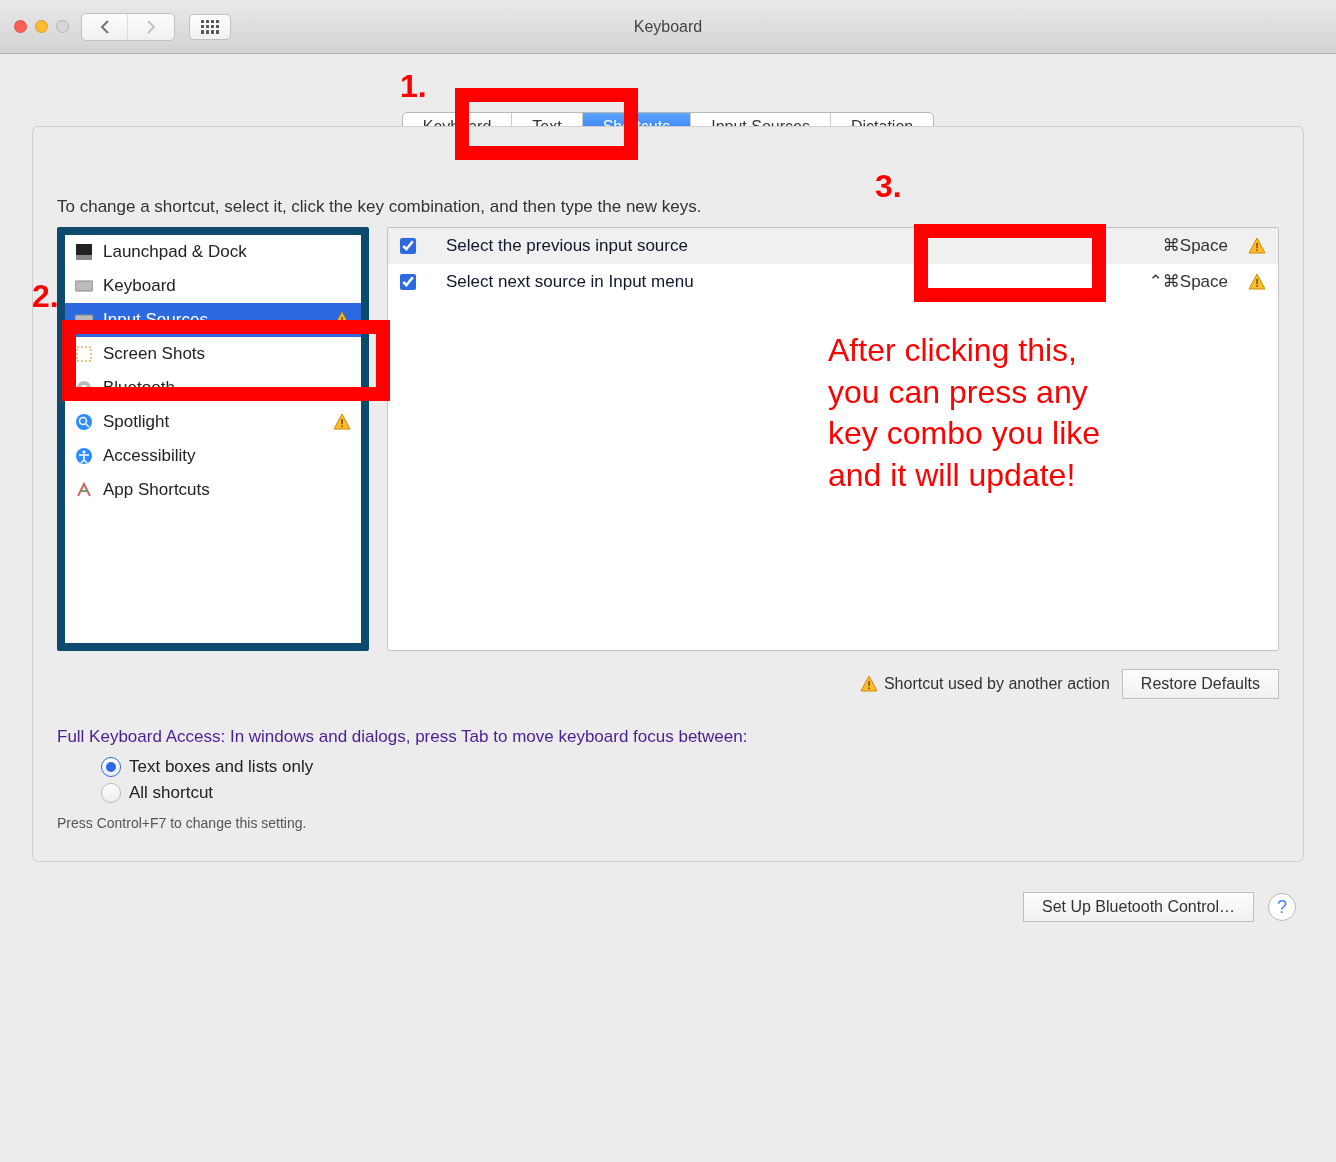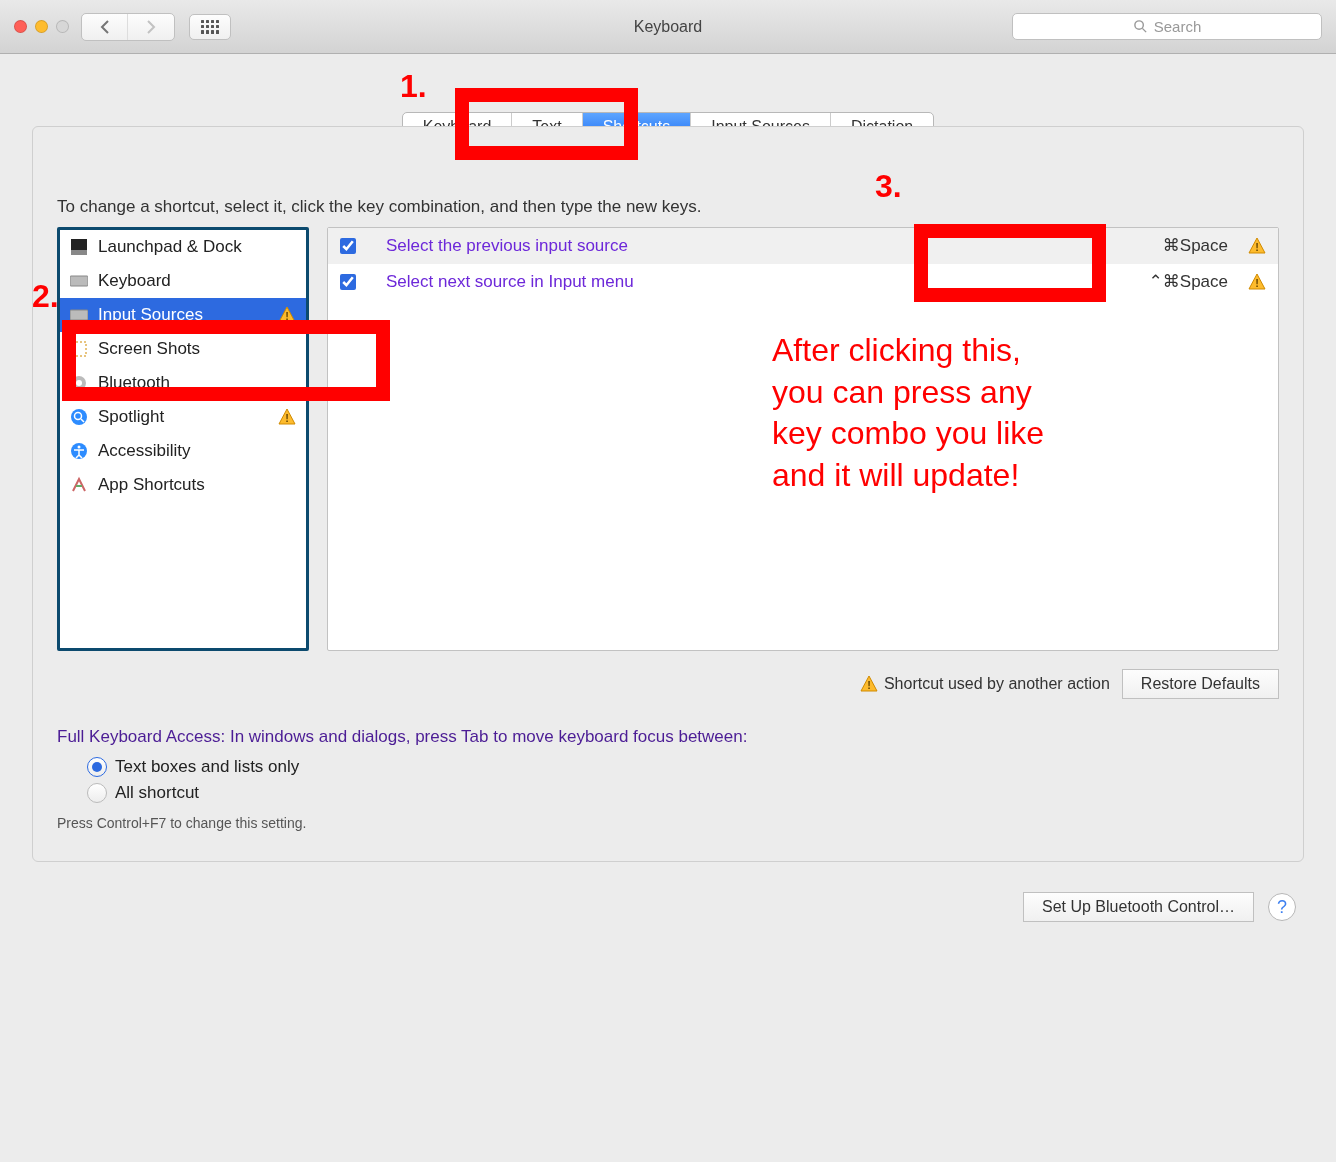--- a/index.html
+++ b/index.html
@@ -49,42 +49,42 @@
     .tab:last-child { border-right: none; }
     .tab.selected { background: linear-gradient(#5ea5ff,#1c6ef3); color: #fff; }
 
     
     .panel { border: 1px solid #cfcfcf; border-radius: 6px; margin-top: 0; padding: 22px 24px 30px 24px; background: #ececec; position: relative; }
     .panel-hint { font-size: 17px; color: #333; margin-bottom: 10px; margin-top: 48px; }
 
     .lists { display: flex; gap: 18px; }
 
     
-    .cat-list { width: 252px; height: 424px; border: 3px solid #0c4a6e; border-radius: 2px; background: #fff; overflow: hidden; }
+    .cat-list { width: 312px; height: 424px; border: 8px solid #0c4a6e; border-radius: 2px; background: #fff; overflow: hidden; }
     .cat-item { display: flex; align-items: center; gap: 10px; padding: 4px 10px; font-size: 17px; color: #222; height: 34px; position: relative; }
     .cat-item.selected { background: #2d6ae0; color: #fff; }
     .cat-icon { width: 18px; height: 18px; display: inline-flex; align-items: center; justify-content: center; flex-shrink: 0; }
     .warn-tri { width: 18px; height: 18px; }
     .warn-right { margin-left: auto; }
 
     
     .shortcut-list { flex: 1; border: 1px solid #c2c2c2; border-radius: 2px; background: #fff; height: 424px; }
     .shortcut-row { display: flex; align-items: center; height: 36px; padding: 0 12px; font-size: 17px; border-bottom: 1px solid transparent; }
     .shortcut-row.alt { background: #f0f0f0; }
     .shortcut-row input[type=checkbox] { width: 16px; height: 16px; accent-color: #2d6ae0; margin-right: 30px; }
-    .sc-desc { flex: 1; color: #6d28d9; }
+    .sc-desc { flex: 1; color: #0f172a; }
     .sc-key { color: #333; display: flex; align-items: center; gap: 20px; }
 
     
     .foot-row { display: flex; align-items: center; justify-content: flex-end; gap: 12px; margin-top: 18px; }
     .foot-label { font-size: 16px; color: #333; display: flex; align-items: center; gap: 6px; }
     .mac-btn { height: 30px; padding: 0 18px; border: 1px solid #c0c0c0; border-radius: 0; background: linear-gradient(#fdfdfd,#f0f0f0); font-size: 16px; color: #333; display: inline-flex; align-items: center; }
 
     .fka-title { font-size: 17px; color: #4c1d95; margin-top: 28px; margin-bottom: 10px; }
-    .radio-row { display: flex; align-items: center; gap: 8px; font-size: 17px; margin-bottom: 6px; margin-left: 30px; color: #222; }
+    .radio-row { display: flex; align-items: center; gap: 8px; font-size: 17px; margin-bottom: 6px; margin-left: 44px; color: #222; }
     .radio { width: 20px; height: 20px; border: 1px solid #bbb; border-radius: 50%; display: inline-flex; align-items: center; justify-content: center; background: linear-gradient(#fff,#ededed); }
     .radio.checked { border-color: #2d6ae0; }
     .radio.checked::after { content: ""; width: 10px; height: 10px; border-radius: 50%; background: #2d6ae0; }
     .fka-hint { font-size: 14px; color: #555; margin-top: 12px; }
 
     .bottom-row { display: flex; justify-content: flex-end; align-items: center; gap: 14px; margin-top: 30px; padding-right: 8px; }
     .help-btn { width: 28px; height: 28px; border: 1.5px solid #b7b7b7; border-radius: 50%; background: #fff; color: #3c7ff0; font-size: 18px; display: flex; align-items: center; justify-content: center; }
 
     
     .anno { position: absolute; pointer-events: none; }
@@ -127,27 +127,20 @@
         <span></span>
         <span></span>
         <span></span>
       <span></span>
         <span></span>
         <span></span>
         <span></span>
     </div>
   </div>
   <div class="title">Keyboard</div>
-  <div class="search-box">
-    <svg viewBox="0 0 16 16">
-        <circle cx="6.5" cy="6.5" r="4.5" stroke="#999" stroke-width="1.5" fill="none"></circle>
-        <line x1="10" y1="10" x2="14" y2="14" stroke="#999" stroke-width="1.5"></line>
-      </svg>
-    <span>Search</span>
-  </div>
 </div>
 
 <div class="main">
 
   <div class="tabrow-wrap">
     <div class="tabrow">
       <div class="tab">Keyboard</div>
       <div class="tab">Text</div>
       <div class="tab selected">Shortcuts</div>
       <div class="tab">Input Sources</div>
@@ -305,17 +298,17 @@
 <div class="anno" style="left:0; top:0; width:1336px; height:1162px;">
   <div class="rednum" style="left:400px; top:68px;">1.</div>
   <div class="redbox" style="left:455px; top:88px; width:183px; height:72px;"></div>
 
   <div class="rednum" style="left:32px; top:278px;">2.</div>
   <div class="redbox" style="left:62px; top:320px; width:328px; height:81px;"></div>
 
   <div class="rednum" style="left:875px; top:168px;">3.</div>
   <div class="redbox" style="left:914px; top:224px; width:192px; height:78px;"></div>
 
-  <div class="redtext big" style="left:772px; top:330px; white-space: pre; width:300px;">After clicking this,
+  <div class="redtext big" style="left:828px; top:330px; white-space: pre; width:300px;">After clicking this,
 you can press any
 key combo you like
 and it will update!</div>
 </div>
 
 </body></html>

